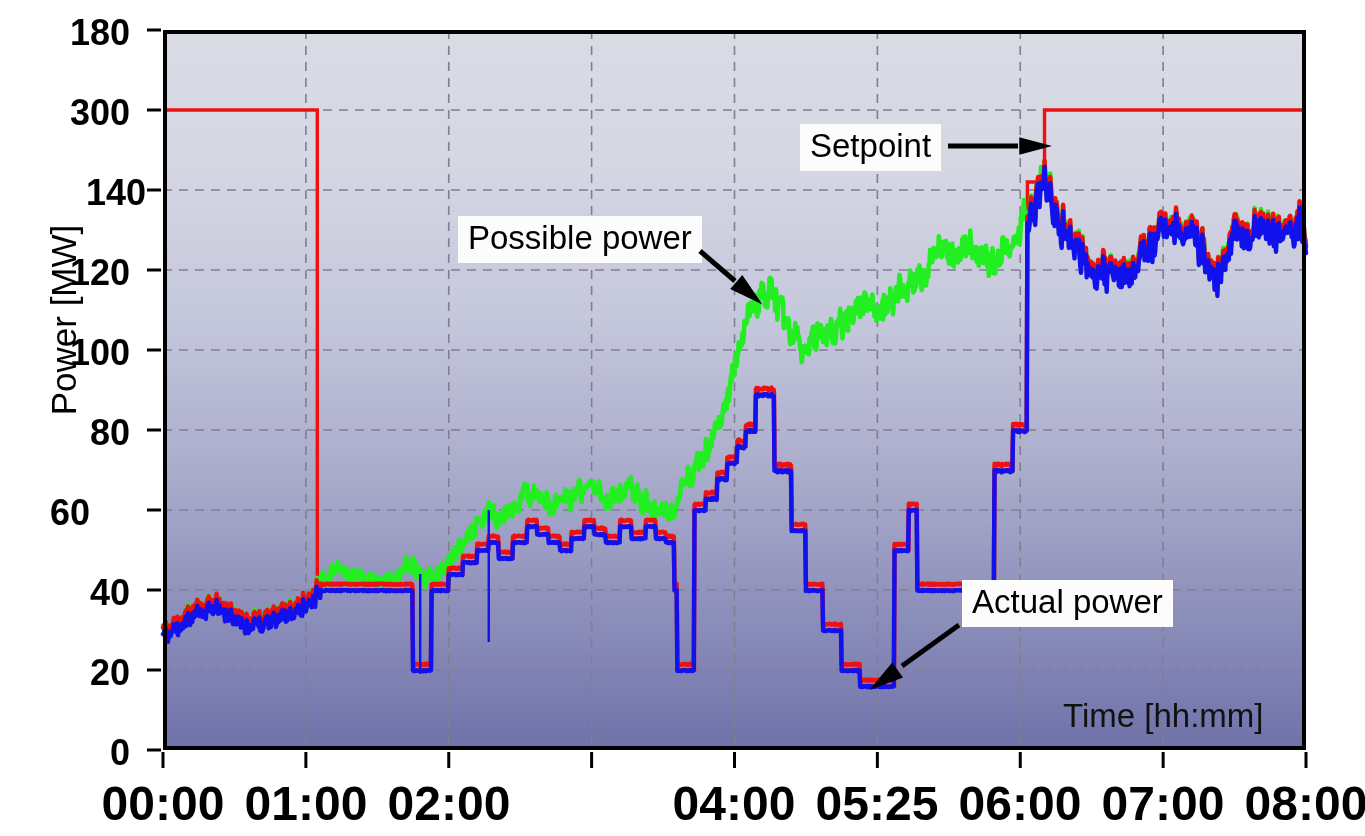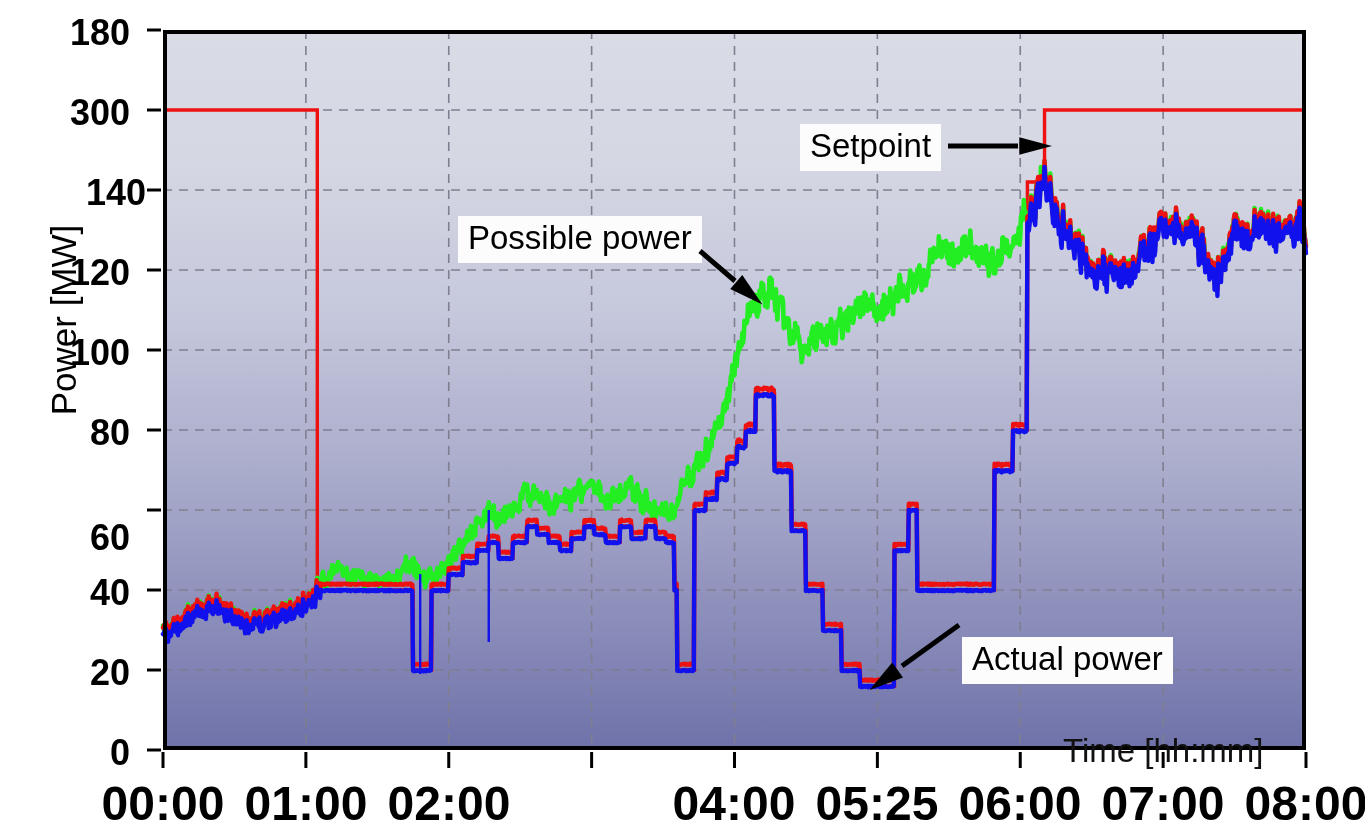--- a/index.html
+++ b/index.html
@@ -15,21 +15,21 @@
   }
   .ytick{
     position:absolute; width:120px; text-align:right;
     font-size:36px; color:#000; font-weight:bold; line-height:1;
   }
   .xtick{
     position:absolute; width:140px; text-align:center;
     font-size:48px; color:#000; font-weight:bold; line-height:1;
   }
   .timelabel{
-    position:absolute; font-size:33px; color:#111; white-space:nowrap;margin-top:35px;
+    position:absolute; font-size:33px; color:#111; white-space:nowrap;
   }
 
   
   .anno{
     position:absolute; background:#fcfcfc; color:#000;
     font-size:33px; line-height:1.18; padding:3px 10px 5px 10px;
     white-space:nowrap;
   }
 
   
@@ -47,21 +47,21 @@
 </head>
 <body>
 
 <div id="root">
 
   <div class="ylabel">Power [MW]</div>
 
   <div class="ytick" style="left:10px;top:735px;">0</div>
   <div class="ytick" style="left:10px;top:655px;">20</div>
   <div class="ytick" style="left:10px;top:575px;">40</div>
-  <div class="ytick" style="left:10px;top:520px;">60</div>
+  <div class="ytick" style="left:10px;top:495px;text-align:center;">60</div>
   <div class="ytick" style="left:10px;top:415px;">80</div>
   <div class="ytick" style="left:10px;top:335px;">100</div>
   <div class="ytick" style="left:10px;top:255px;">120</div>
   <div class="ytick" style="left:26px;top:175px;text-align:right;">140</div>
   <div class="ytick" style="left:10px;top:95px;">300</div>
   <div class="ytick" style="left:10px;top:15px;">180</div>
 
   <div class="xtick" style="left:93px;top:780px;">00:00</div>
   <div class="xtick" style="left:236px;top:780px;">01:00</div>
   <div class="xtick" style="left:379px;top:780px;">02:00</div>
@@ -118,21 +118,21 @@
       <line x1="591.625" y1="752" x2="591.625" y2="768" stroke="#000" stroke-width="3"></line>
       <line x1="734.5" y1="752" x2="734.5" y2="768" stroke="#000" stroke-width="3"></line>
       <line x1="877.375" y1="752" x2="877.375" y2="768" stroke="#000" stroke-width="3"></line>
       <line x1="1020.25" y1="752" x2="1020.25" y2="768" stroke="#000" stroke-width="3"></line>
       <line x1="1163.125" y1="752" x2="1163.125" y2="768" stroke="#000" stroke-width="3"></line>
       <line x1="1306" y1="752" x2="1306" y2="768" stroke="#000" stroke-width="3"></line>
     </svg>
 
   <div class="anno" style="left:800px;top:124px;">Setpoint</div>
   <div class="anno" style="left:458px;top:216px;">Possible power</div>
-  <div class="anno" style="left:962px;top:637px;">Actual power</div>
+  <div class="anno" style="left:962px;top:580px;">Actual power</div>
 
   <div class="timelabel" style="left:1063px;top:697px;">Time [hh:mm]</div>
 
   <svg style="position:absolute;left:0;top:0;width:1365px;height:836px;pointer-events:none;" id="arrow-layer">
       <line x1="948" y1="146" x2="1018" y2="146" stroke="#000" stroke-width="5"></line>
       <polygon points="1052.0,146.0 1019.3,154.8 1019.3,137.2" fill="#000"></polygon>
       <line x1="700" y1="251" x2="735" y2="281" stroke="#000" stroke-width="5"></line>
       <polygon points="762.4,304.4 730.2,289.0 742.3,274.9" fill="#000"></polygon>
       <line x1="959" y1="625" x2="902" y2="666" stroke="#000" stroke-width="5"></line>
       <polygon points="869.5,690.0 892.2,662.4 903.0,677.6" fill="#000"></polygon>

